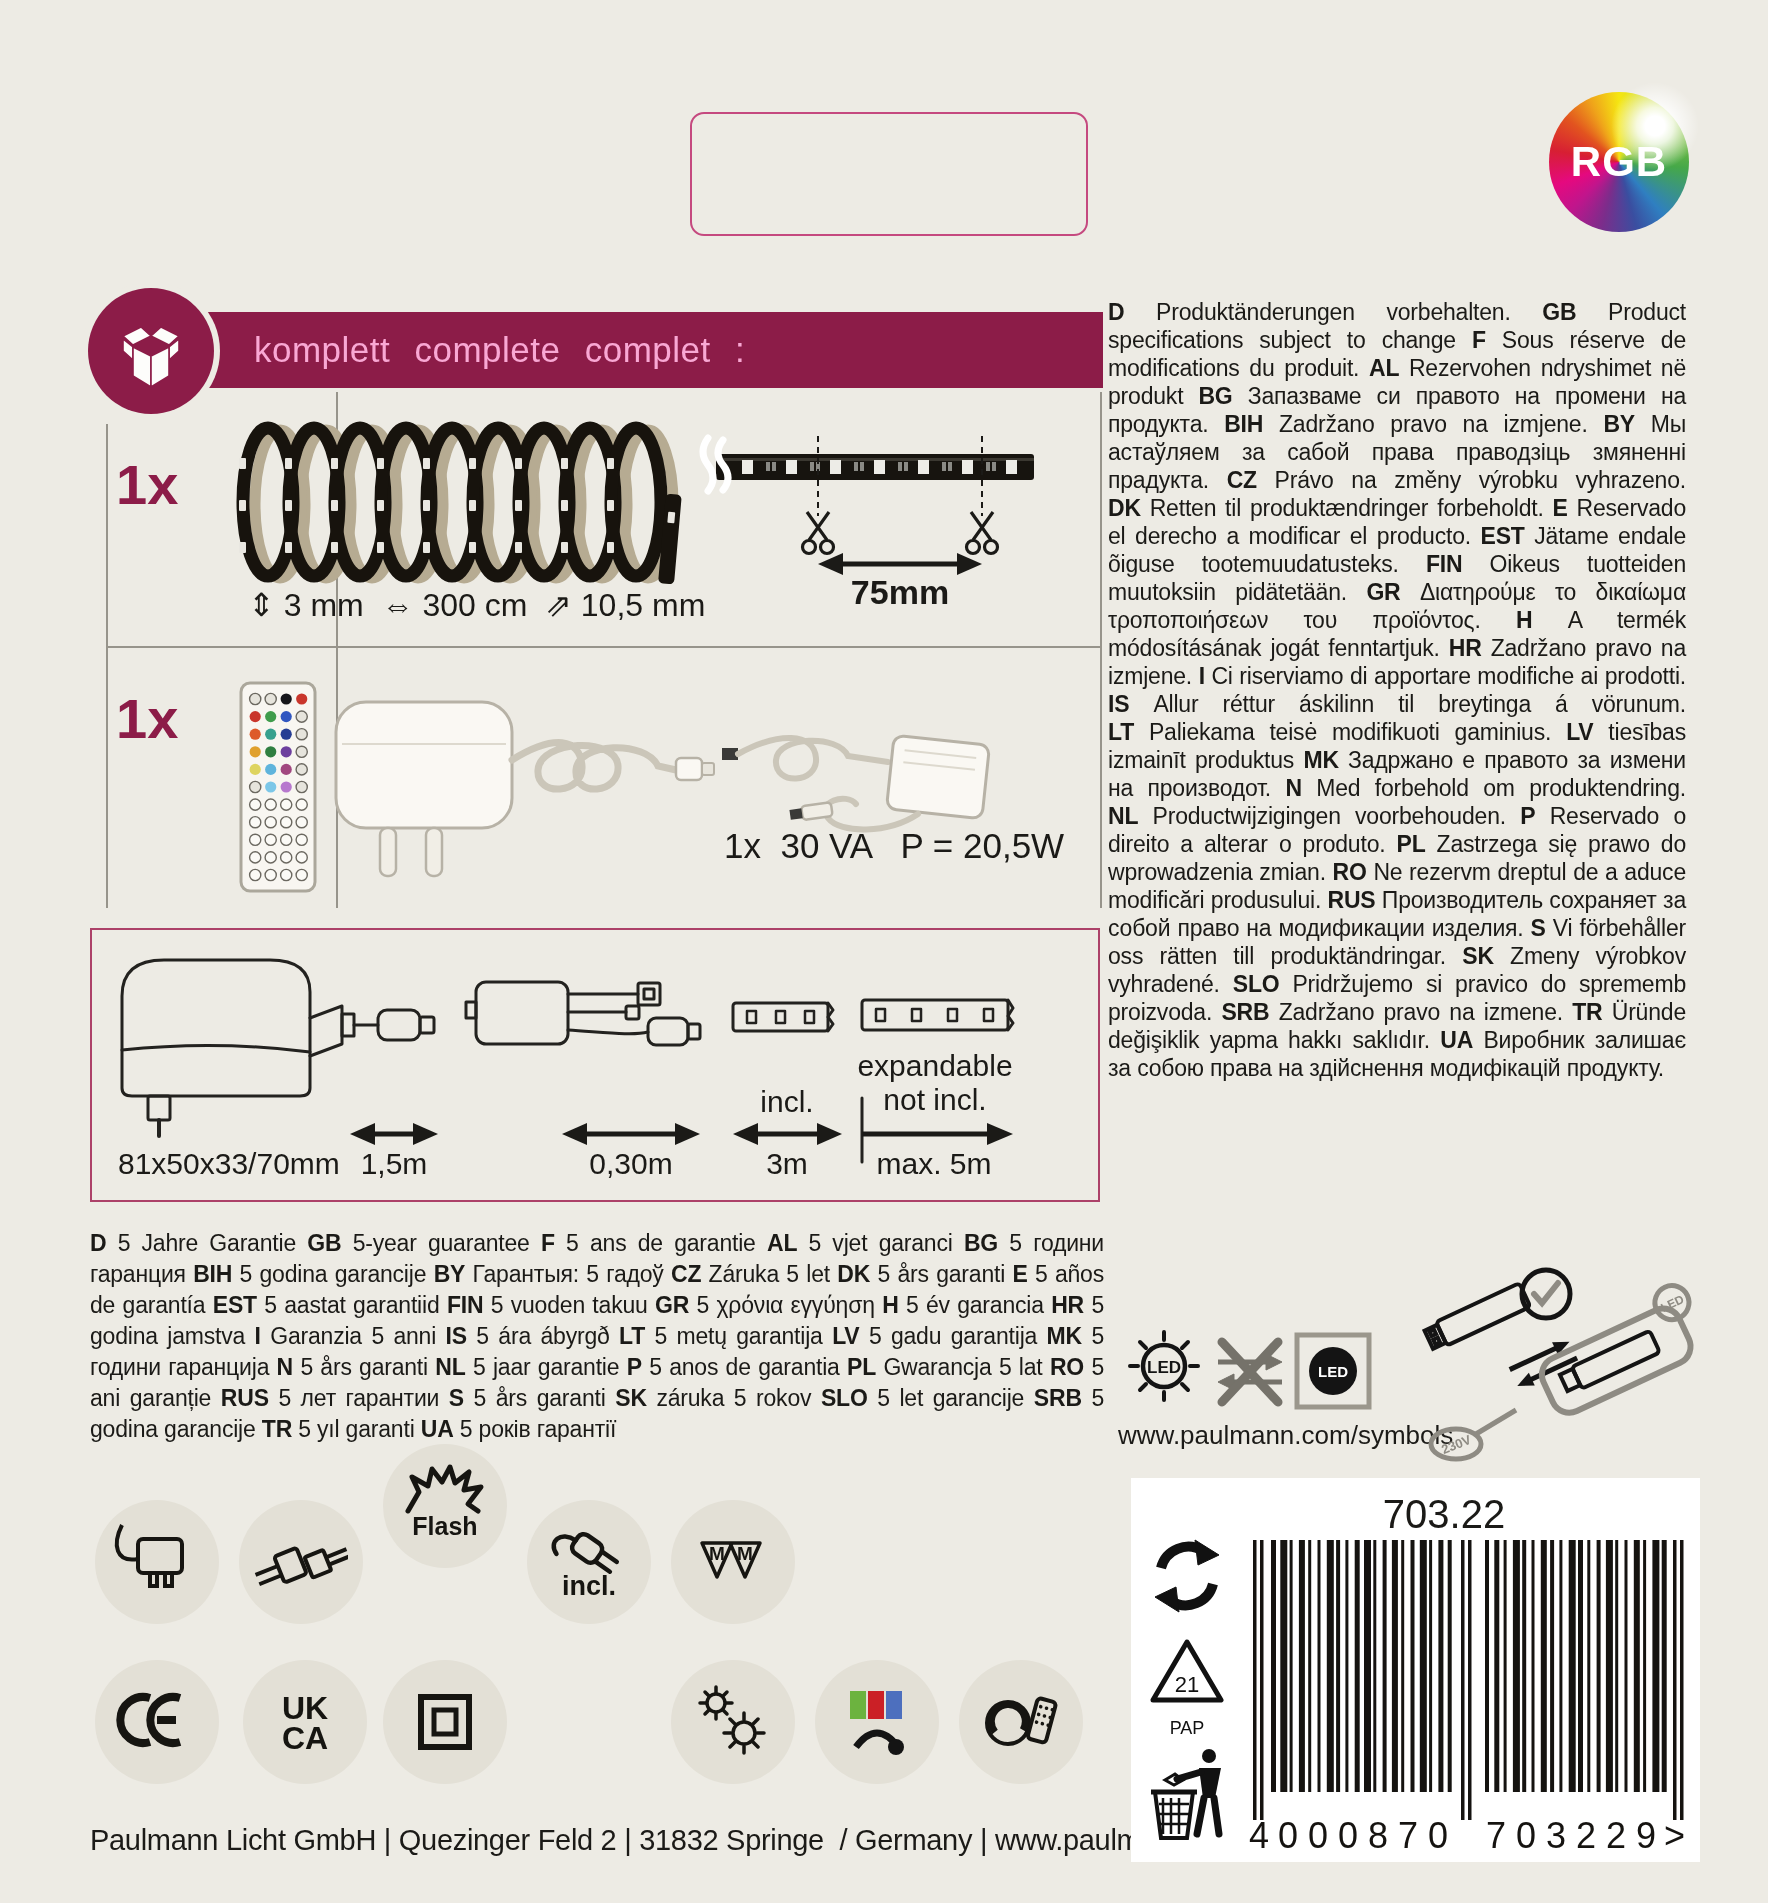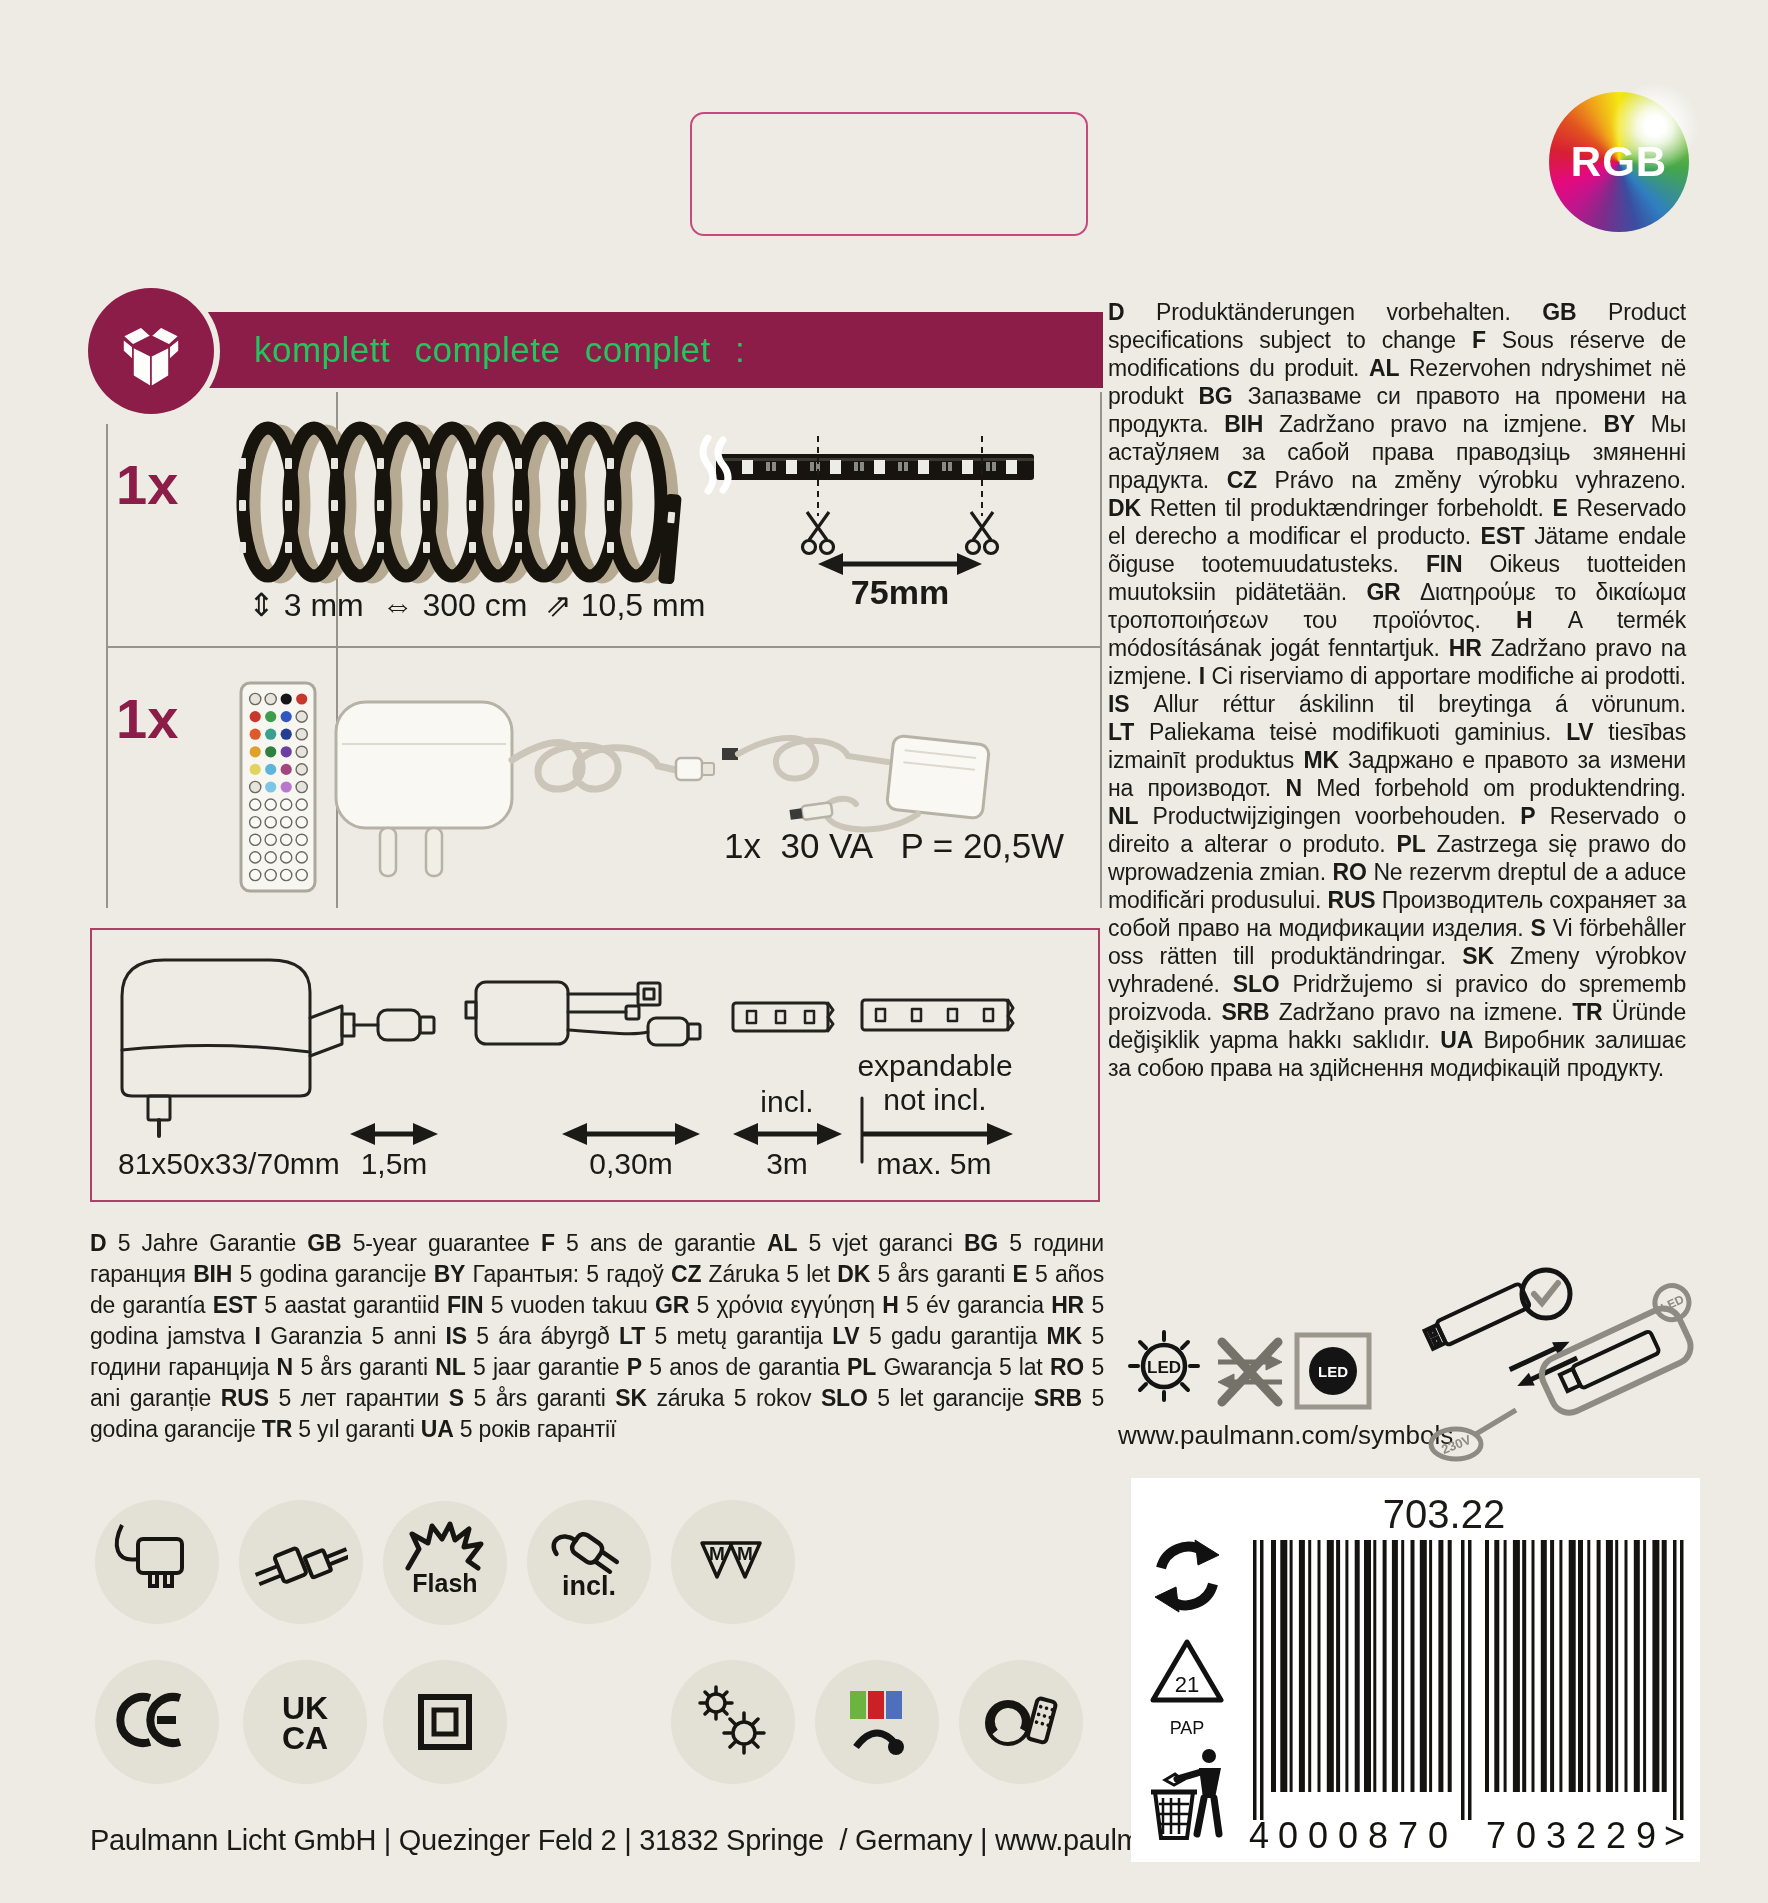--- a/index.html
+++ b/index.html
@@ -1,21 +1,21 @@
 <!DOCTYPE html>
 <html><head>
 <meta charset="utf-8">
 <style>
   html,body{margin:0;padding:0;background:#d8d6cf;}
   .canvas{position:relative;width:1768px;height:1903px;background:#EDEBE4;overflow:hidden;
           font-family:"Liberation Sans",sans-serif;color:#1B1A17;}
   .canvas svg text{font-family:"Liberation Sans",sans-serif;}
   .abs{position:absolute;}
   .claret{color:#8C1C48;}
-  .band{background:#8C1C48;color:#22c55e;}
+  .band{background:#8C1C48;color:#f9a8d4;}
   .jtext{text-align:justify;letter-spacing:-0.2px;}
   .jtext b{font-weight:700;}
   .ic{position:absolute;width:124px;height:124px;border-radius:50%;background:#E3E0D6;
       display:flex;align-items:center;justify-content:center;}
   .line{position:absolute;background:#97948B;}
   .pre{white-space:pre;}
 </style>
 </head>
 <body>
 
@@ -371,21 +371,21 @@
   <div class="ic" style="left:239px;top:1500px;">
     <svg width="94" height="94" viewBox="0 0 94 94" fill="none" stroke="#161511" stroke-width="4">
       <g transform="rotate(-22 47 47)">
         <path d="M0,42 H24 M0,52 H24"></path>
           <rect x="24" y="32" width="24" height="28" rx="3"></rect>
         <rect x="52" y="44" width="20" height="22" rx="2"></rect>
           <path d="M72,52 H94 M72,60 H94"></path>
       </g>
     </svg>
   </div>
-  <div class="ic" style="left:383px;top:1501px;">
+  <div class="ic" style="left:383px;top:1444px;">
     <svg width="94" height="94" viewBox="0 0 94 94">
       <path d="M10,52 L21,33 L14,18 L30,27 L34,10 L44,23 L52,8 L57,24 L71,13 L66,31 L83,28 L70,45 L80,52" fill="none" stroke="#161511" stroke-width="5" stroke-linejoin="round" stroke-linecap="round"></path>
       <text x="47" y="76" text-anchor="middle" font-size="25" font-weight="700" fill="#161511">Flash</text>
     </svg>
   </div>
   <div class="ic" style="left:527px;top:1500px;">
     <svg width="94" height="94" viewBox="0 0 94 94">
       <g transform="rotate(35 47 36)" fill="none" stroke="#161511" stroke-width="4.5" stroke-linecap="round">
         <rect x="30" y="24" width="28" height="22" rx="7"></rect>
         <path d="M58,29 H76 M58,41 H76 M30,35 C12,35 8,52 22,57"></path>

